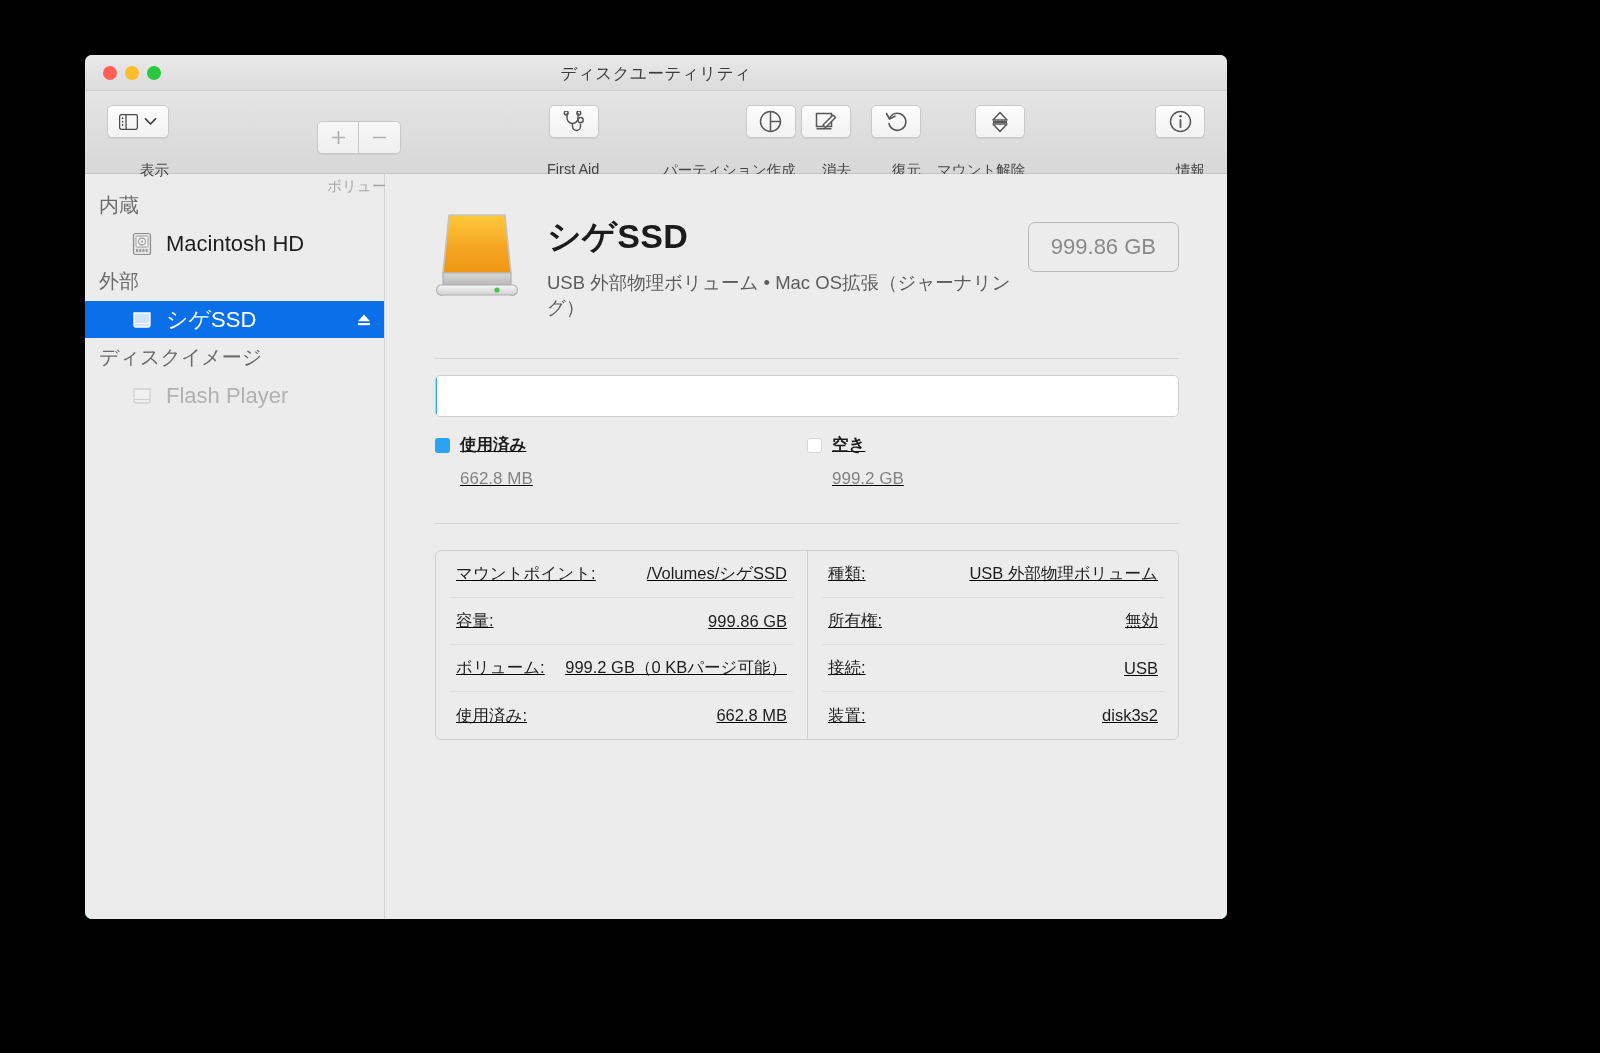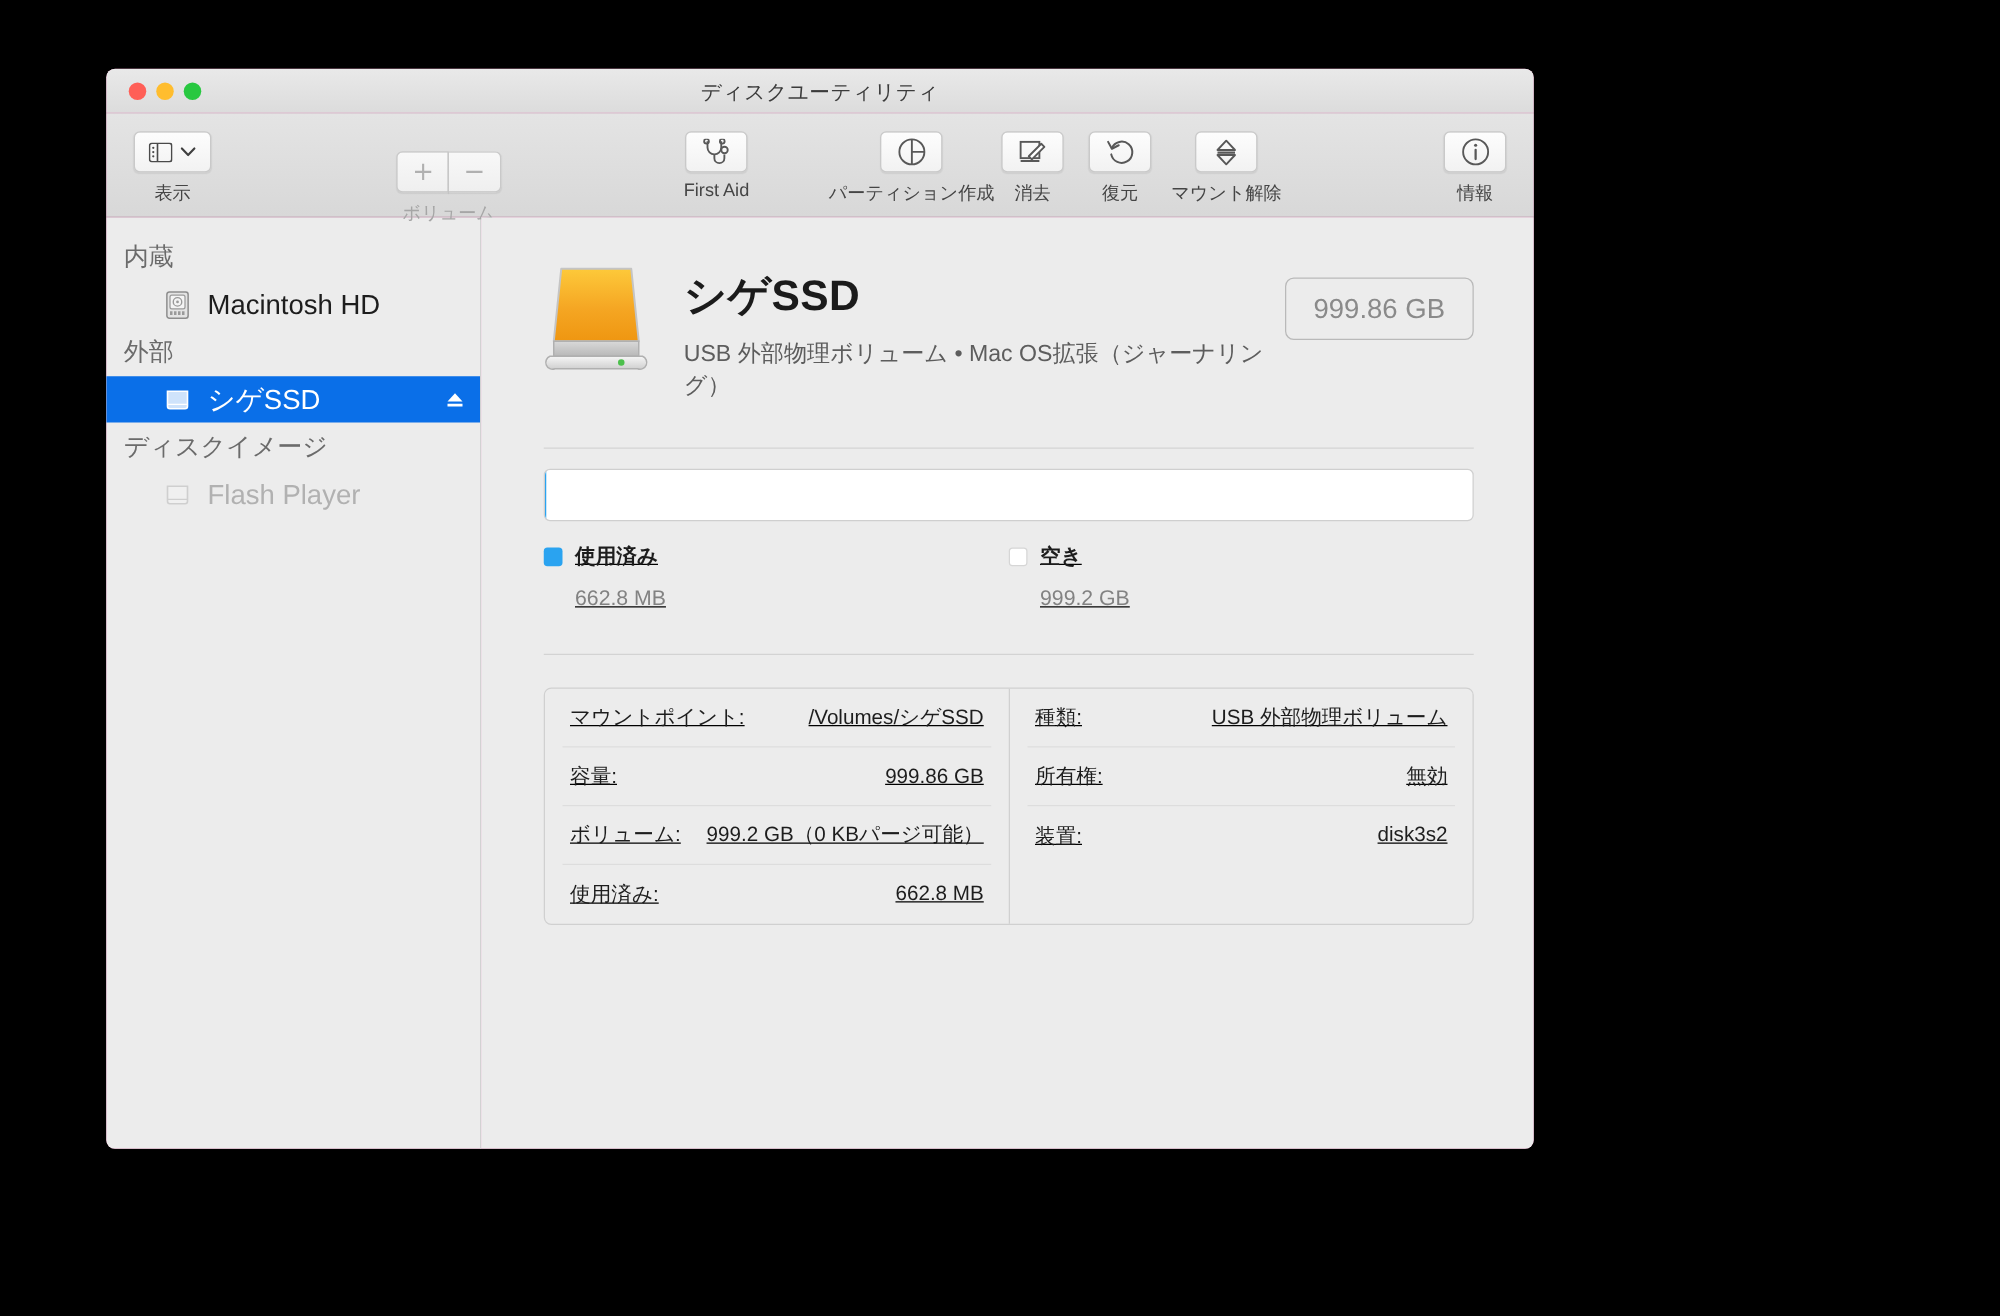--- a/index.html
+++ b/index.html
@@ -8,21 +8,21 @@
     background: #000;
     font-family: "Liberation Sans", "DejaVu Sans", sans-serif;
     overflow: hidden;
   }
   .screen { position: relative; width: 1600px; height: 1053px; background:#000; }
 
   
   .window {
     position: absolute; left: 85px; top: 55px;
     width: 1142px; height: 864px;
-    background: #f9a8d4;
+    background: #5eead4;
     border-radius: 7px;
     overflow: hidden;
     box-shadow: 0 14px 40px rgba(0,0,0,.55);
   }
 
   
   .titlebar {
     position: relative; height: 36px;
     background: linear-gradient(to bottom,#e9e9e9 0%,#dcdcdc 100%);
     border-bottom: 1px solid #cfcfcf;
@@ -37,21 +37,21 @@
     text-align:center; font-size:16.5px; color:#3b3b3b;
     letter-spacing:.5px;
   }
 
   
   .toolbar {
     position:relative; height:83px;
     background: linear-gradient(to bottom,#e4e4e4 0%,#d8d8d8 100%);
     border-bottom:1px solid #c4c4c4;
   }
-  .tb-group { position:absolute; display:flex; flex-direction:column; align-items:center; }
+  .tb-group { position:absolute; display:flex; flex-direction:column; align-items:flex-end;gap:16px; }
   .tb-label { font-size:14.5px; color:#6e6e6e; margin-top:7px; white-space:nowrap; }
   .tb-label.dim { color:#a6a6a6; }
   .tb-label.dark { color:#454545; }
 
   .btn {
     background: linear-gradient(to bottom,#fdfdfd,#f2f2f2);
     border:1px solid #c9c9c9;
     border-radius:5px;
     display:flex; align-items:center; justify-content:center;
     box-shadow:0 1px 1px rgba(0,0,0,.07);
@@ -389,20 +389,24 @@
           <div class="info-col">
             <div class="info-row">
               <span class="info-key">種類:</span>
               <span class="info-val">USB 外部物理ボリューム</span>
             </div>
             <div class="info-row">
               <span class="info-key">所有権:</span>
               <span class="info-val">無効</span>
             </div>
             <div class="info-row">
+              <span class="info-key">接続:</span>
+              <span class="info-val">USB</span>
+            </div>
+            <div class="info-row">
               <span class="info-key">装置:</span>
               <span class="info-val">disk3s2</span>
             </div>
           </div>
         </div>
 
       </div>
     </div>
   </div>
 </div>

